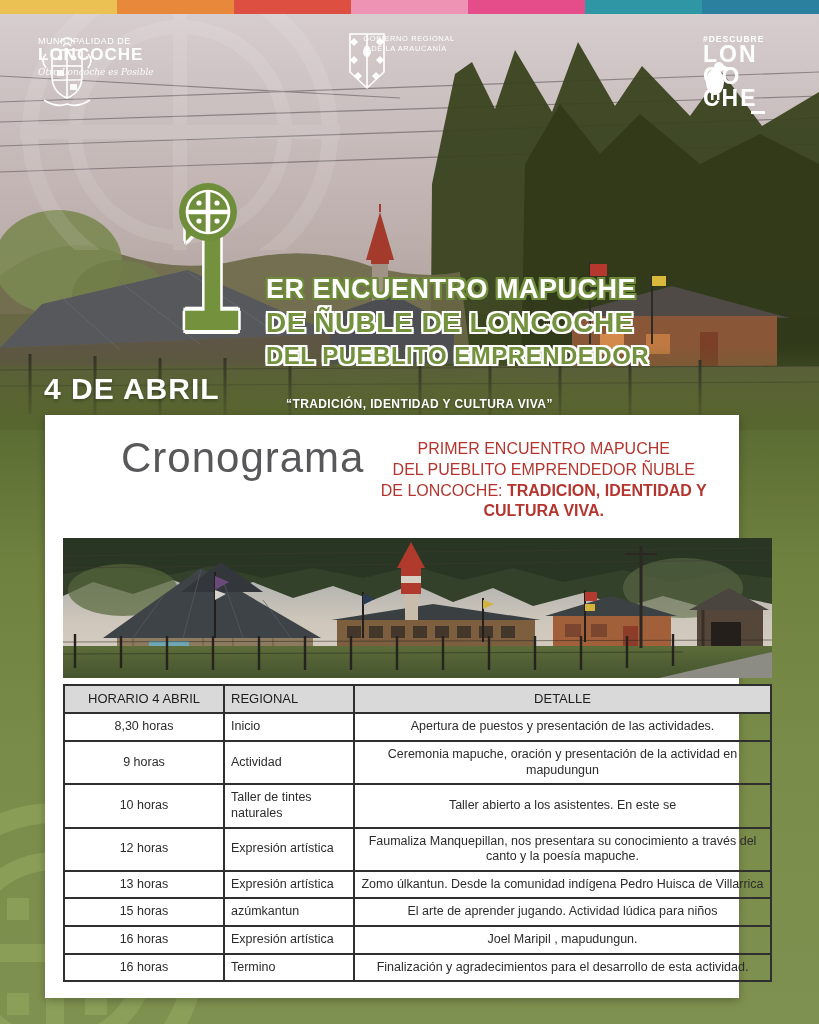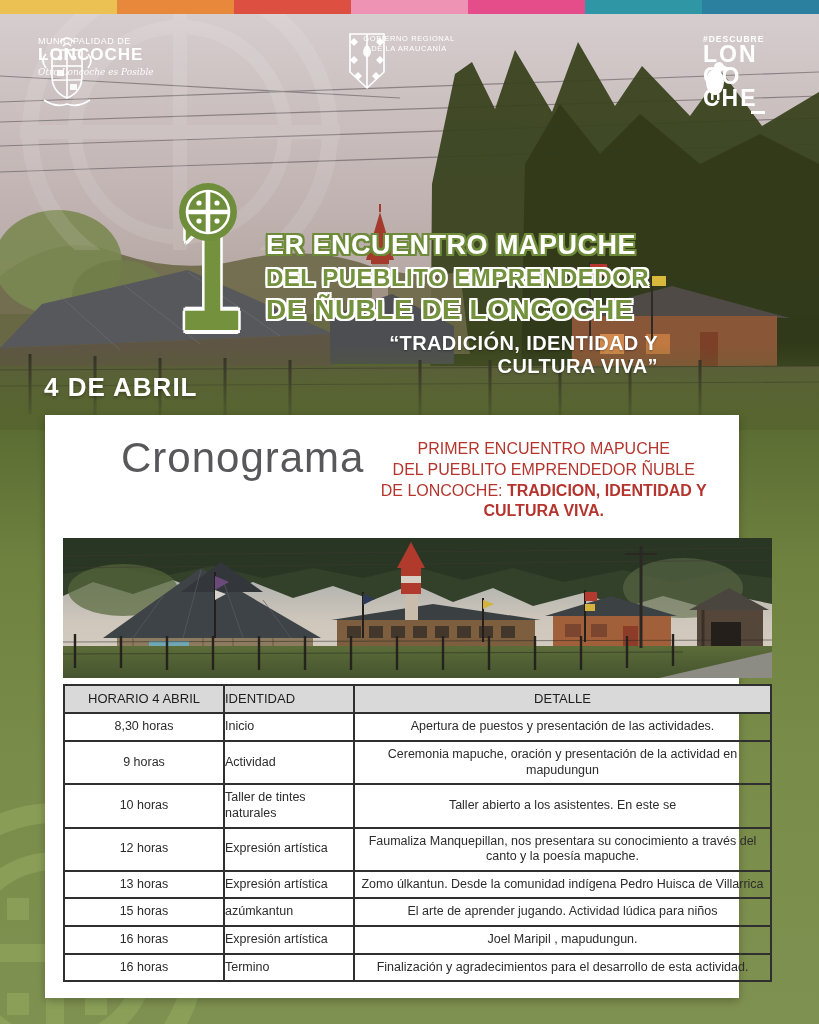--- a/index.html
+++ b/index.html
@@ -24,43 +24,43 @@
   .logo-desc .big{font-size:23px;font-weight:bold;letter-spacing:2px;line-height:.95;}
   .logo-desc .bird{position:absolute;right:-6px;top:26px;}
   .logo-desc .underline{width:14px;height:3px;background:#fff;margin-top:1px;margin-left:48px;}
   
   .title-wrap{position:absolute;top:168px;left:178px;width:480px;z-index:4;}
   .big-one{position:absolute;left:0;top:8px;font-size:190px;line-height:.78;font-weight:bold;
            color:#74923e;transform:scaleX(.6);transform-origin:left top;
            text-shadow:-4px 0 0 #fff,4px 0 0 #fff,0 -4px 0 #fff,0 4px 0 #fff,-3px -3px 0 #fff,3px -3px 0 #fff,-3px 3px 0 #fff,3px 3px 0 #fff;}
   .kultrun{position:absolute;left:62px;top:14px;}
   .title-lines{margin-left:88px;padding-top:48px;}
-  .t-line{font-weight:bold;letter-spacing:.5px;white-space:nowrap;}
+  .t-line{font-weight:bold;letter-spacing:.5px;white-space:nowrap;margin-top:44px;}
   .t1{font-size:27px;color:#fff;
       text-shadow:-2px 0 0 #6d8b39,2px 0 0 #6d8b39,0 -2px 0 #6d8b39,0 2px 0 #6d8b39,-2px -2px 0 #6d8b39,2px -2px 0 #6d8b39,-2px 2px 0 #6d8b39,2px 2px 0 #6d8b39;}
   .t2{font-size:24px;margin-top:3px;}
   .t3{font-size:28px;margin-top:2px;}
   .green-outline-white{color:#74923e;
       text-shadow:-2px 0 0 #fff,2px 0 0 #fff,0 -2px 0 #fff,0 2px 0 #fff,-2px -2px 0 #fff,2px -2px 0 #fff,-2px 2px 0 #fff,2px 2px 0 #fff;}
-  .t-sub{font-size:20px;font-weight:bold;color:#fff;letter-spacing:.4px;margin-top:6px;margin-left:20px;
-         text-shadow:0 1px 2px rgba(0,0,0,.35);text-align:right;}
-  
-  .date-label{position:absolute;top:372px;left:44px;z-index:5;color:#fff;font-size:26px;font-weight:bold;letter-spacing:1px;
+  .t-sub{font-size:12px;font-weight:bold;color:#fff;letter-spacing:.4px;margin-top:27px;margin-left:20px;
+         text-shadow:0 1px 2px rgba(0,0,0,.35);}
+  
+  .date-label{position:absolute;top:372px;left:44px;z-index:5;color:#fff;font-size:30px;font-weight:bold;letter-spacing:1px;
               text-shadow:0 2px 3px rgba(0,0,0,.25);}
   
   .card{position:absolute;top:415px;left:45px;width:694px;z-index:5;background:#fff;
         box-shadow:0 3px 8px rgba(0,0,0,.25);padding:22px 16px 16px 18px;box-sizing:border-box;}
   .card-head{display:flex;justify-content:space-between;align-items:flex-start;padding:0 0 10px 58px;}
   .crono{font-size:42px;color:#58585a;letter-spacing:1px;font-weight:400;line-height:1;}
   .red-block{text-align:center;color:#b5352e;font-size:16px;line-height:1.3;margin-top:2px;}
   .red-block .bold{font-weight:bold;}
   .photo{display:block;margin-top:6px;}
   
   table.sched{border-collapse:collapse;width:709px;margin-top:6px;font-size:12.5px;color:#2c2c2c;}
-  table.sched th,table.sched td{border:2px solid #2f2f2f;padding:5px 0;line-height:1.25;}
+  table.sched th,table.sched td{border:2px solid #2f2f2f;padding:5px 6px;line-height:1.25;}
   table.sched th{background:#d9d9d9;font-weight:400;font-size:13px;color:#1e1e1e;}
   col.c1{width:160px;}col.c2{width:130px;}col.c3{width:417px;}
   td.time{text-align:center;}
   td.act,th.act{text-align:left;padding-left:9px;}
   td.det{text-align:center;}
   
   .wm-bottom{position:absolute;left:-85px;top:788px;z-index:2;opacity:.85;}
   .wm-hero{position:absolute;left:470px;top:180px;z-index:2;opacity:.10;}
 </style>
 </head>
@@ -241,22 +241,22 @@
         </g>
         <g fill="#fff">
           <circle cx="21" cy="21" r="2.6"></circle>
             <circle cx="39" cy="21" r="2.6"></circle>
           <circle cx="21" cy="39" r="2.6"></circle>
             <circle cx="39" cy="39" r="2.6"></circle>
         </g>
       </svg>
       <div class="title-lines">
         <div class="t-line t1">ER ENCUENTRO MAPUCHE</div>
+        <div class="t-line t3 green-outline-white">DE ÑUBLE DE LONCOCHE</div>
         <div class="t-line t2 green-outline-white">DEL PUEBLITO EMPRENDEDOR</div>
-        <div class="t-line t3 green-outline-white">DE ÑUBLE DE LONCOCHE</div>
         <div class="t-sub">“TRADICIÓN, IDENTIDAD Y CULTURA VIVA”</div>
       </div>
     </div>
   </div>
 
   <div class="date-label">4 DE ABRIL</div>
 
   <svg class="wm-bottom" width="330" height="330" viewBox="0 0 330 330">
     <g stroke="#93a75e" fill="none" opacity=".75">
       <circle cx="140" cy="165" r="140" stroke-width="20"></circle>
@@ -390,21 +390,21 @@
 
     <table class="sched">
       <colgroup>
           <col class="c1">
           <col class="c2">
           <col class="c3">
         </colgroup>
       <thead>
         <tr>
           <th>HORARIO 4 ABRIL</th>
-          <th class="act">IDENTIDAD</th>
+          <th class="act">REGIONAL</th>
           <th>DETALLE</th>
         </tr>
       </thead>
       <tbody>
         <tr>
           <td class="time">8,30 horas</td>
           <td class="act">Inicio</td>
           <td class="det">Apertura de puestos y presentación de las actividades.</td>
         </tr>
         <tr>

